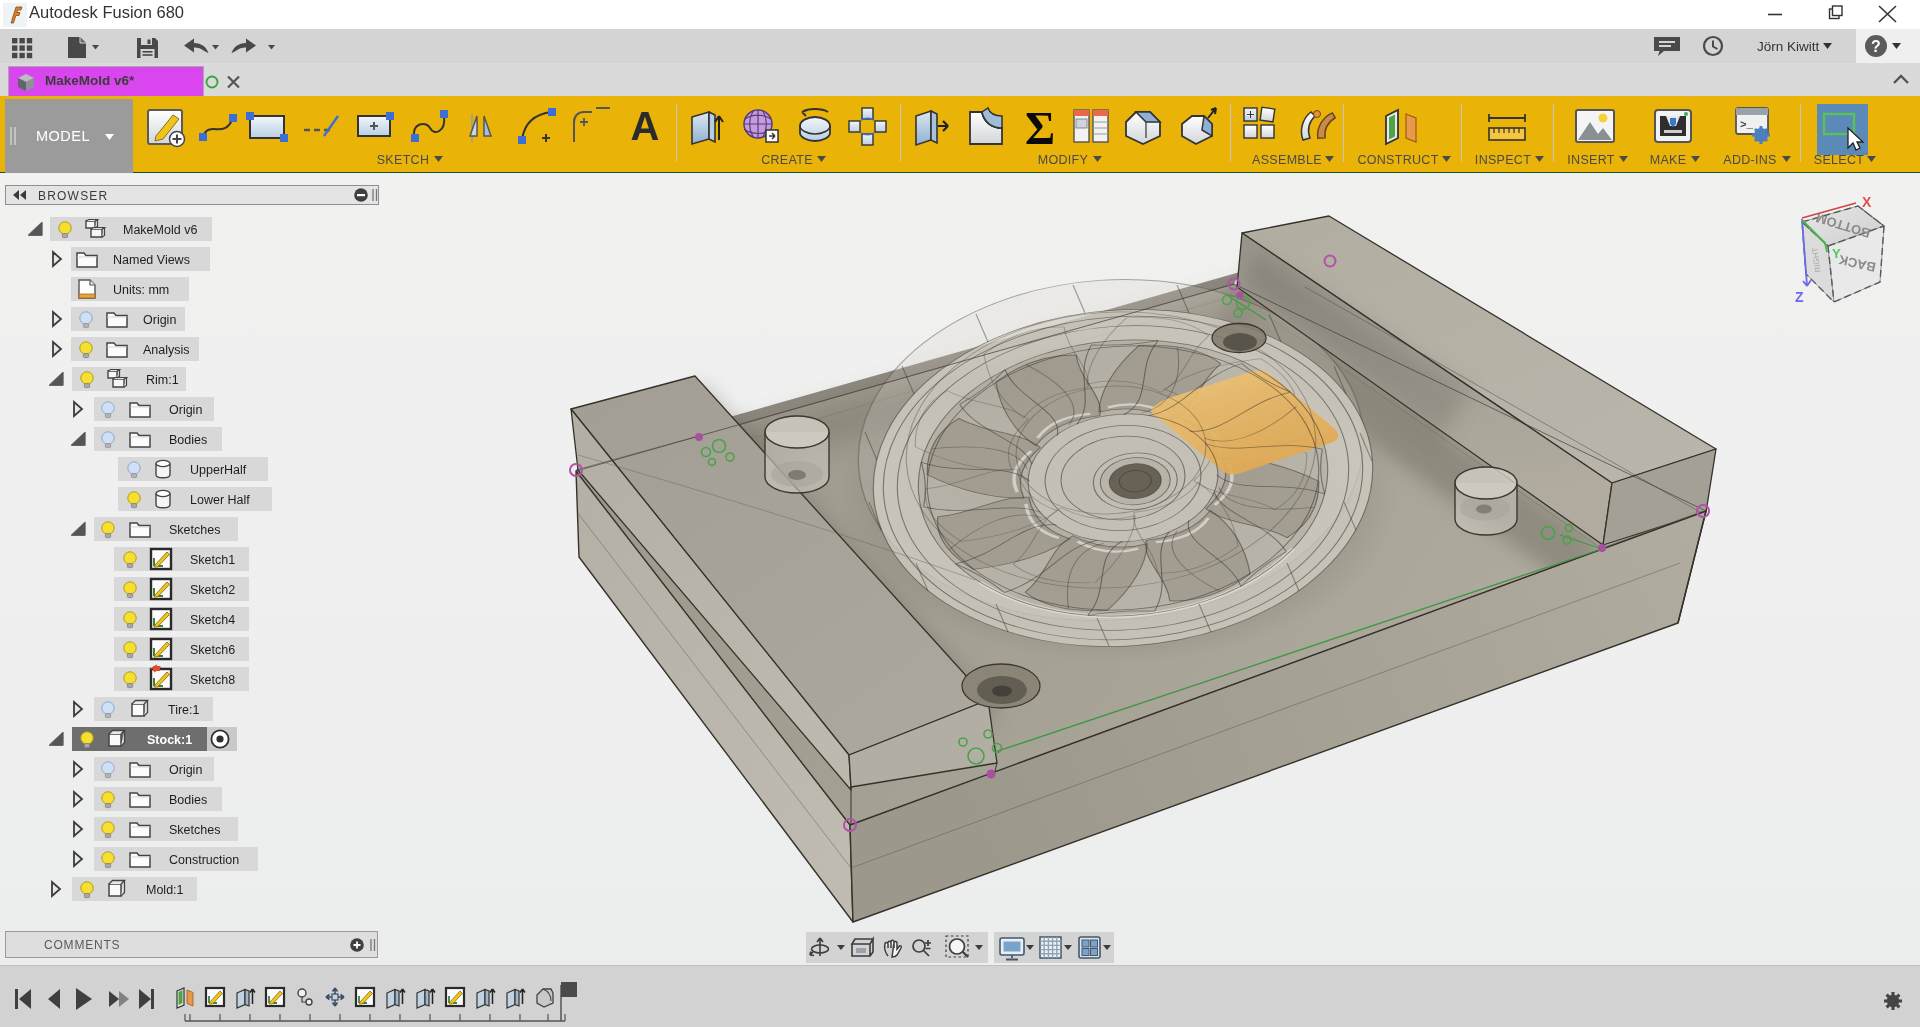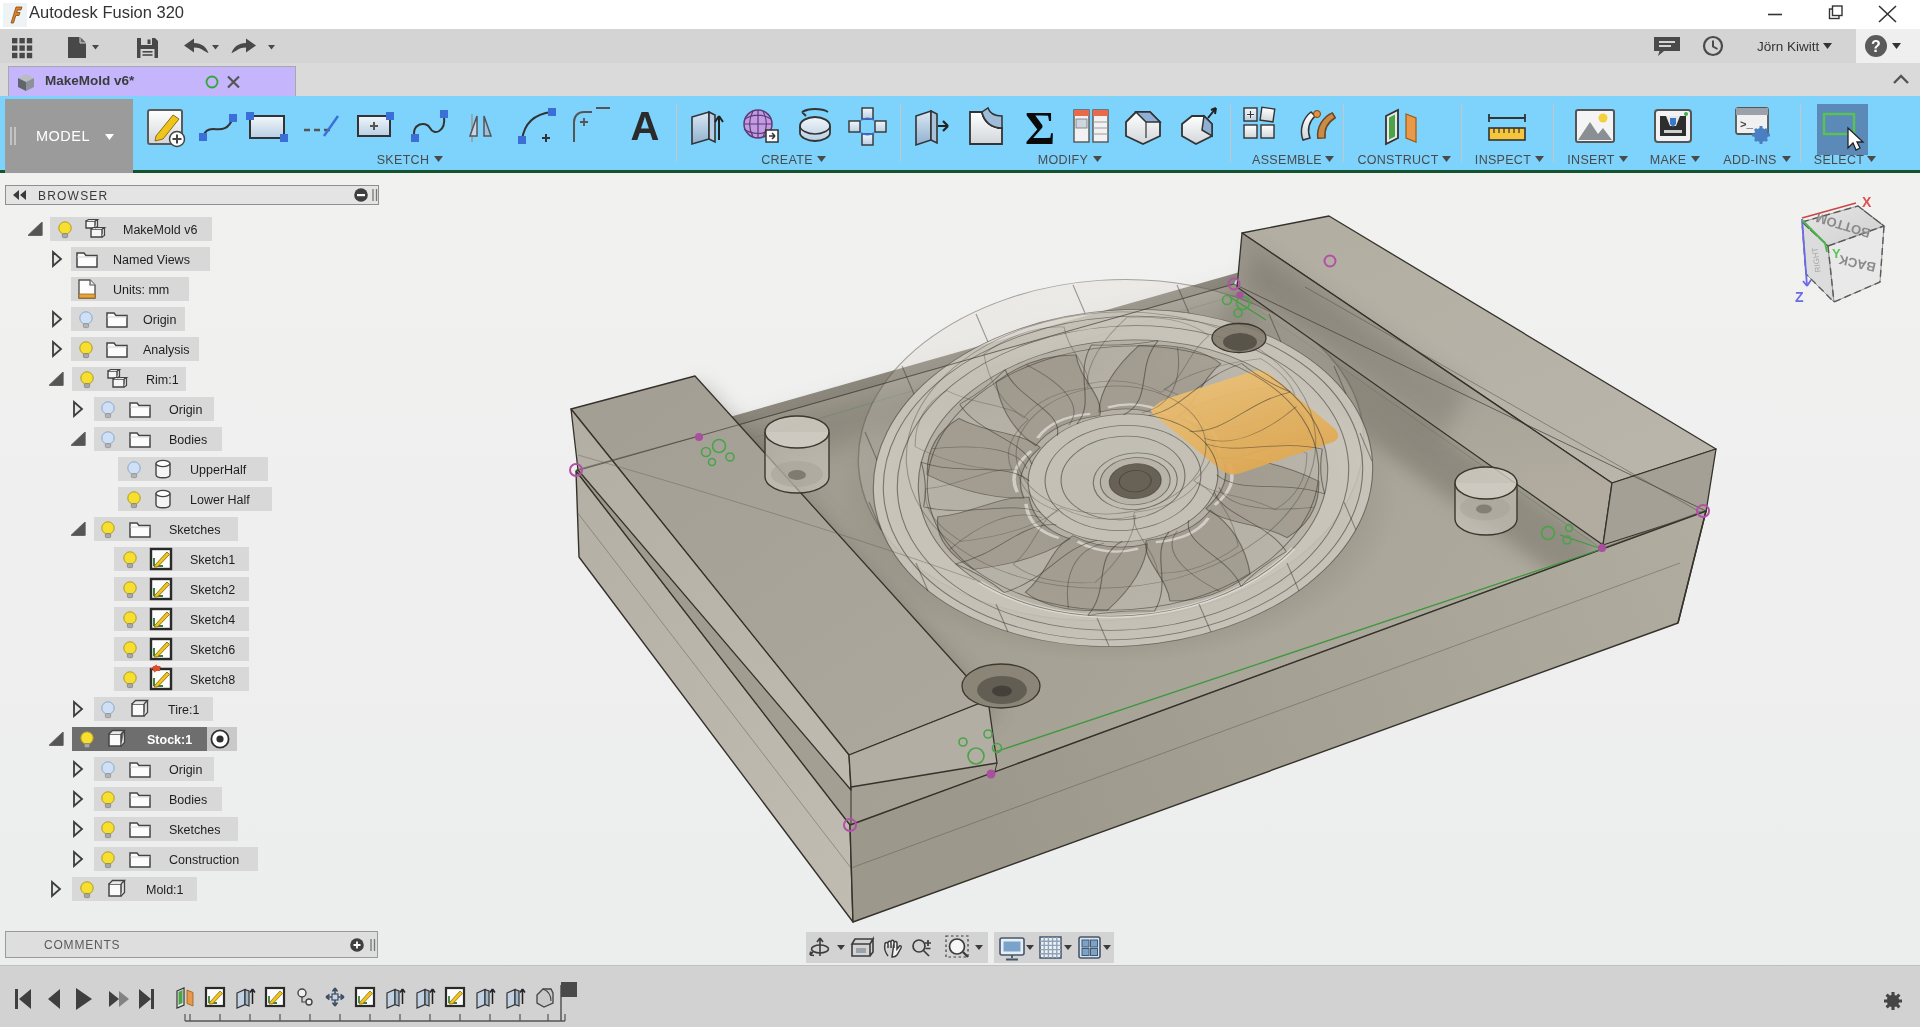--- a/index.html
+++ b/index.html
@@ -1,32 +1,32 @@
 <!DOCTYPE html>
 <html><head>
 <meta charset="utf-8">
 <style>
 html,body{margin:0;padding:0;width:1920px;height:1027px;overflow:hidden;font-family:"Liberation Sans",sans-serif;background:#efefef;}
 .abs{position:absolute;}
 #titlebar{left:0;top:0;width:1920px;height:29px;background:#ffffff;}
 #toolbar{left:0;top:29px;width:1856px;height:34px;background:#d4d4d4;}
 #tabbar{left:0;top:63px;width:1920px;height:33px;background:#dadada;}
-#tab{left:8px;top:66px;width:288px;height:30px;background:#c4b5fd;border:1px solid #a9a9a9;border-bottom:none;box-sizing:border-box;}
-#ribbon{left:0;top:96px;width:1920px;height:77px;background:#7dd3fc;border-bottom:3px solid #14532d;box-sizing:border-box;}
+#tab{left:8px;top:66px;width:196px;height:30px;background:#d946ef;border:1px solid #a9a9a9;border-bottom:none;box-sizing:border-box;}
+#ribbon{left:0;top:96px;width:1920px;height:77px;background:#eab308;border-bottom:1px solid #14532d;box-sizing:border-box;}
 #viewport{left:0;top:174px;width:1920px;height:791px;background:linear-gradient(#f1f1f0,#eceded);}
 #timeline{left:0;top:965px;width:1920px;height:62px;background:#d2d2d2;border-top:1px solid #c0c0c0;box-sizing:border-box;}
 </style>
 </head>
 <body>
 <div class="abs" id="titlebar">
 <svg class="abs" style="left:3px;top:3px" width="24" height="24" viewBox="0 0 24 24">
 <rect x="0" y="0" width="24" height="24" fill="#eef3f6"></rect>
 <path d="M8 20 L13 4 L19 4 L18 7 L14.5 7 L13.8 9.5 L17 9.5 L16 12.5 L12.8 12.5 L10.5 20 Z" fill="#d9822b" stroke="#8a4a12" stroke-width="0.8"></path>
 </svg>
-<div class="abs" style="left:29px;top:3px;font-size:16.5px;color:#333;">Autodesk Fusion 320</div>
+<div class="abs" style="left:29px;top:3px;font-size:16.5px;color:#333;">Autodesk Fusion 680</div>
 <svg class="abs" style="left:1755px;top:0" width="165" height="29" viewBox="0 0 165 29">
 <path d="M13 14.5 L27 14.5" stroke="#333" stroke-width="1.6"></path>
 <rect x="74.5" y="9" width="9.5" height="9.5" fill="none" stroke="#333" stroke-width="1.4"></rect>
 <rect x="77.5" y="6" width="9.5" height="9.5" fill="#fff" stroke="#333" stroke-width="1.4"></rect>
 <path d="M124 6 L141 22 M141 6 L124 22" stroke="#333" stroke-width="1.6"></path>
 </svg>
 </div>
 <div class="abs" id="toolbar">
 <svg class="abs" style="left:0;top:0" width="300" height="34" viewBox="0 0 300 34">
 <g fill="#484848">

